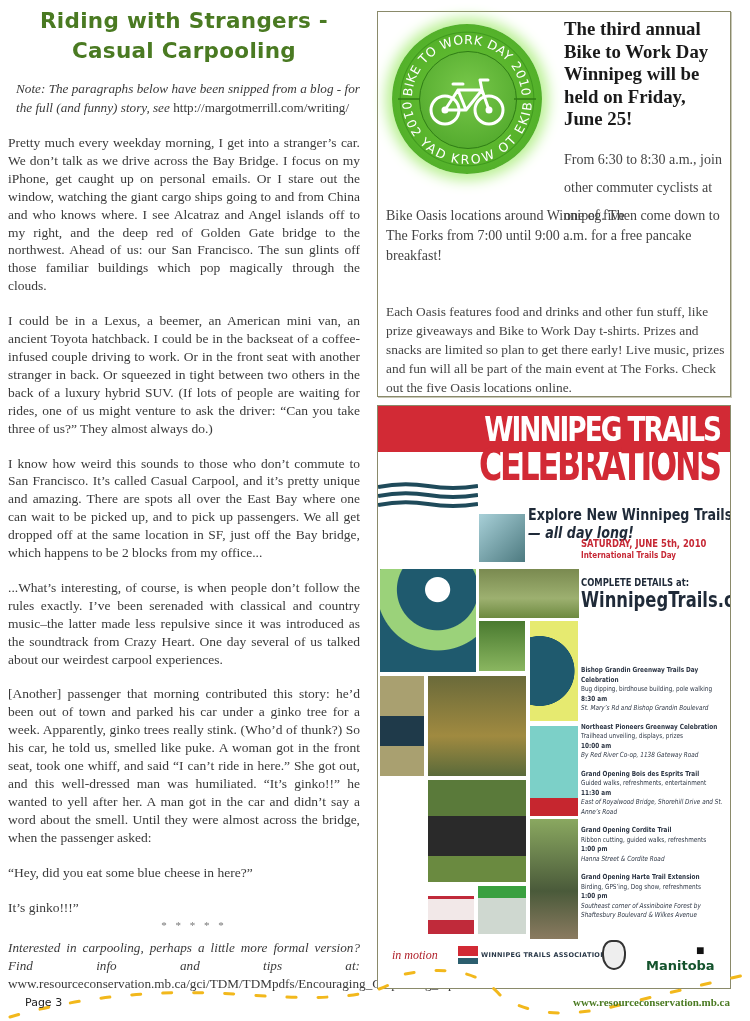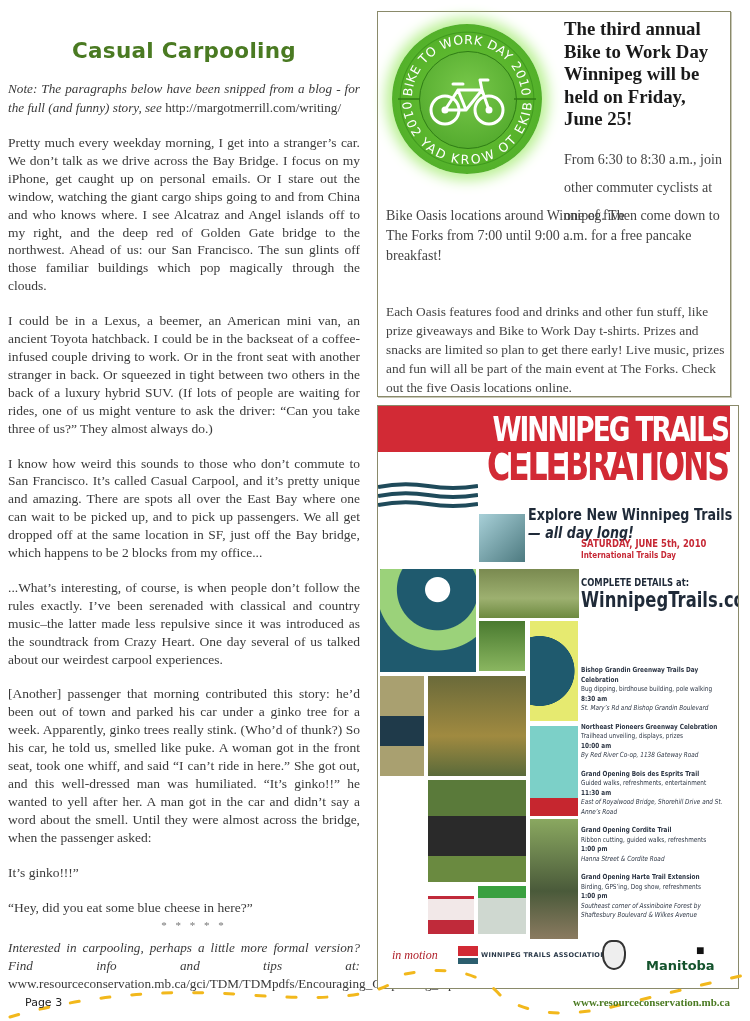--- a/index.html
+++ b/index.html
@@ -1,39 +1,39 @@
 <!DOCTYPE html>
 <html><head>
   <meta charset="utf-8">
   <style>
     html, body { margin:0; padding:0; background:#ffffff; }
     body { width:750px; height:1021px; position:relative; overflow:hidden; font-family:"Liberation Serif", serif; color:#3a3a3a; }
     .left-col { position:absolute; left:8px; top:6px; width:352px; }
     .title { font-family:"DejaVu Sans", sans-serif; font-weight:bold; color:#4a7a22; font-size:21.5px; line-height:30px; text-align:center; margin:0 0 13px 0; letter-spacing:0.3px; }
-    .note { font-style:italic; font-size:13.2px; line-height:19px; margin:0 0 9px 0; text-align:justify; }
+    .note { font-style:italic; font-size:13.2px; line-height:19px; margin:0 0 9px 8px; text-align:justify; }
     .note .url { font-style:normal; }
     .para { font-size:13.5px; line-height:17.9px; margin:17px 0 9px 0; text-align:justify; }
     .stars { text-align:center; font-size:11px; letter-spacing:3px; color:#777; margin:-6px 0 8px 20px; }
     .closing { font-style:italic; font-size:13.2px; line-height:18px; margin:0; text-align:justify; }
     .closing .url { font-style:normal; }
 
     .bike-box { position:absolute; left:377px; top:11px; width:352px; height:384px; border:1px solid #8a8a6a; box-shadow:1px 1px 0 #c8c8b8; background:#fff; }
     .badge { position:absolute; left:14px; top:12px; width:150px; height:150px; border-radius:50%;
       background:radial-gradient(circle, #6cc63a 0%, #56b22a 62%, #3f9a1e 63%, #55b32b 64%, #4ca825 97%, #2f7d15 100%);
       box-shadow:0 0 14px 6px #b8f090; }
     .badge .inner { position:absolute; left:27px; top:27px; width:96px; height:96px; border-radius:50%; background:radial-gradient(circle at 50% 40%, #78c84a, #4aa326); border:1.5px solid #2f7d15; }
     .badge svg { position:absolute; left:0; top:0; }
     .headline { position:absolute; left:186px; top:6px; width:160px; font-weight:bold; font-size:18.8px; line-height:22.5px; color:#1a1a1a; }
     .intro-a { position:absolute; left:186px; top:134px; width:164px; font-size:14px; line-height:28px; color:#444; }
     .intro-b { position:absolute; left:8px; top:194px; width:340px; font-size:14px; line-height:19.8px; color:#444; }
     .register { position:absolute; left:8px; top:260px; font-weight:bold; font-size:14.4px; color:#222; }
     .register a { color:#222; text-decoration:underline; }
     .oasis { position:absolute; left:8px; top:290px; width:342px; font-size:13.4px; line-height:19px; color:#444; }
 
-    .poster { position:absolute; left:377px; top:405px; width:352px; height:582px; border:1px solid #8a8a6a; background:#fff; overflow:hidden;padding-left:8px; }
+    .poster { position:absolute; left:377px; top:405px; width:352px; height:582px; border:1px solid #8a8a6a; background:#fff; overflow:hidden; }
     .poster .redband { position:absolute; left:0; top:0; width:352px; height:46px; background:#d22a35; }
     .poster .t1 { position:absolute; left:0; right:10px; top:4px; text-align:right; font-family:"DejaVu Sans", sans-serif; font-weight:bold; color:#fff; font-size:33px; letter-spacing:-2.5px; transform:scaleX(0.8); transform-origin:right; }
     .poster .t2 { position:absolute; left:0; right:10px; top:35px; text-align:right; font-family:"DejaVu Sans", sans-serif; font-weight:bold; color:#d22a35; font-size:44px; letter-spacing:-3px; transform:scaleX(0.72); transform-origin:right; line-height:48px; }
     .waves { position:absolute; left:0; top:76px; }
     .explore { position:absolute; left:150px; top:100px; font-family:"DejaVu Sans", sans-serif; font-weight:bold; color:#1f2a38; font-size:15.5px; line-height:18px; transform:scaleX(0.82); transform-origin:left; white-space:nowrap; }
     .explore i { font-size:15.5px; }
     .date { position:absolute; left:203px; top:131px; font-family:"DejaVu Sans", sans-serif; font-weight:bold; color:#c62835; font-size:10.5px; line-height:12px; transform:scaleX(0.8); transform-origin:left; white-space:nowrap; }
     .date .sub { font-size:9px; }
     .details { position:absolute; left:203px; top:170px; font-family:"DejaVu Sans", sans-serif; font-weight:bold; color:#1f2a38; font-size:10.5px; transform:scaleX(0.8); transform-origin:left; white-space:nowrap; }
     .site { position:absolute; left:203px; top:182px; font-family:"DejaVu Sans", sans-serif; font-weight:bold; color:#1f2a38; font-size:21px; transform:scaleX(0.78); transform-origin:left; white-space:nowrap; }
@@ -53,31 +53,31 @@
 
     .footer-page { position:absolute; left:5px; top:996px; font-family:"DejaVu Sans", sans-serif; font-size:11px; color:#222;margin-left:20px; }
     .footer-url { position:absolute; right:20px; top:996px; font-family:Liberation Serif, serif; font-weight:bold; font-size:11px; color:#4a7a22; }
     .dashes { position:absolute; left:0; top:955px; }
   </style>
 </head>
 <body>
 
 <div class="left-col">
   <h1 class="title">
-    <br>
+    <span>Riding with Strangers -</span><br>
     <span>Casual Carpooling</span>
   </h1>
   <p class="note"><span>Note: The paragraphs below have been snipped from a blog - for the full (and funny) story, see </span><span class="url">http://margotmerrill.com/writing/</span></p>
   <p class="para">Pretty much every weekday morning, I get into a stranger’s car. We don’t talk as we drive across the Bay Bridge. I focus on my iPhone, get caught up on personal emails. Or I stare out the window, watching the giant cargo ships going to and from China and who knows where. I see Alcatraz and Angel islands off to my right, and the deep red of Golden Gate bridge to the northwest. Ahead of us: our San Francisco. The sun glints off those familiar buildings which pop magically through the clouds.</p>
   <p class="para">I could be in a Lexus, a beemer, an American mini van, an ancient Toyota hatchback. I could be in the backseat of a coffee-infused couple driving to work. Or in the front seat with another stranger in back. Or squeezed in tight between two others in the back of a luxury hybrid SUV. (If lots of people are waiting for rides, one of us might venture to ask the driver: “Can you take three of us?” They almost always do.)</p>
   <p class="para">I know how weird this sounds to those who don’t commute to San Francisco. It’s called Casual Carpool, and it’s pretty unique and amazing. There are spots all over the East Bay where one can wait to be picked up, and to pick up passengers. We all get dropped off at the same location in SF, just off the Bay bridge, which happens to be 2 blocks from my office...</p>
   <p class="para">...What’s interesting, of course, is when people don’t follow the rules exactly. I’ve been serenaded with classical and country music–the latter made less repulsive since it was introduced as the soundtrack from Crazy Heart. One day several of us talked about our weirdest carpool experiences.</p>
   <p class="para">[Another] passenger that morning contributed this story: he’d been out of town and parked his car under a ginko tree for a week. Apparently, ginko trees really stink. (Who’d of thunk?) So his car, he told us, smelled like puke. A woman got in the front seat, took one whiff, and said “I can’t ride in here.” She got out, and this well-dressed man was humiliated. “It’s ginko!!” he wanted to yell after her. A man got in the car and didn’t say a word about the smell. Until they were almost across the bridge, when the passenger asked:</p>
+  <p class="para">“Hey, did you eat some blue cheese in here?”</p>
   <p class="para">It’s ginko!!!”</p>
-  <p class="para">“Hey, did you eat some blue cheese in here?”</p>
   <div class="stars">* * * * *</div>
   <p class="closing"><span>Interested in carpooling, perhaps a little more formal version? Find info and tips at: </span><span class="url">www.resourceconservation.mb.ca/gci/TDM/TDMpdfs/Encouraging_Carpooling_2.pdf</span></p>
 </div>
 
 <div class="bike-box">
   <div class="badge">
     <div class="inner"></div>
     <svg width="150" height="150" viewBox="0 0 150 150">
       <defs>
         <path id="arcTop" d="M 20 75 A 55 55 0 0 1 130 75"></path>

